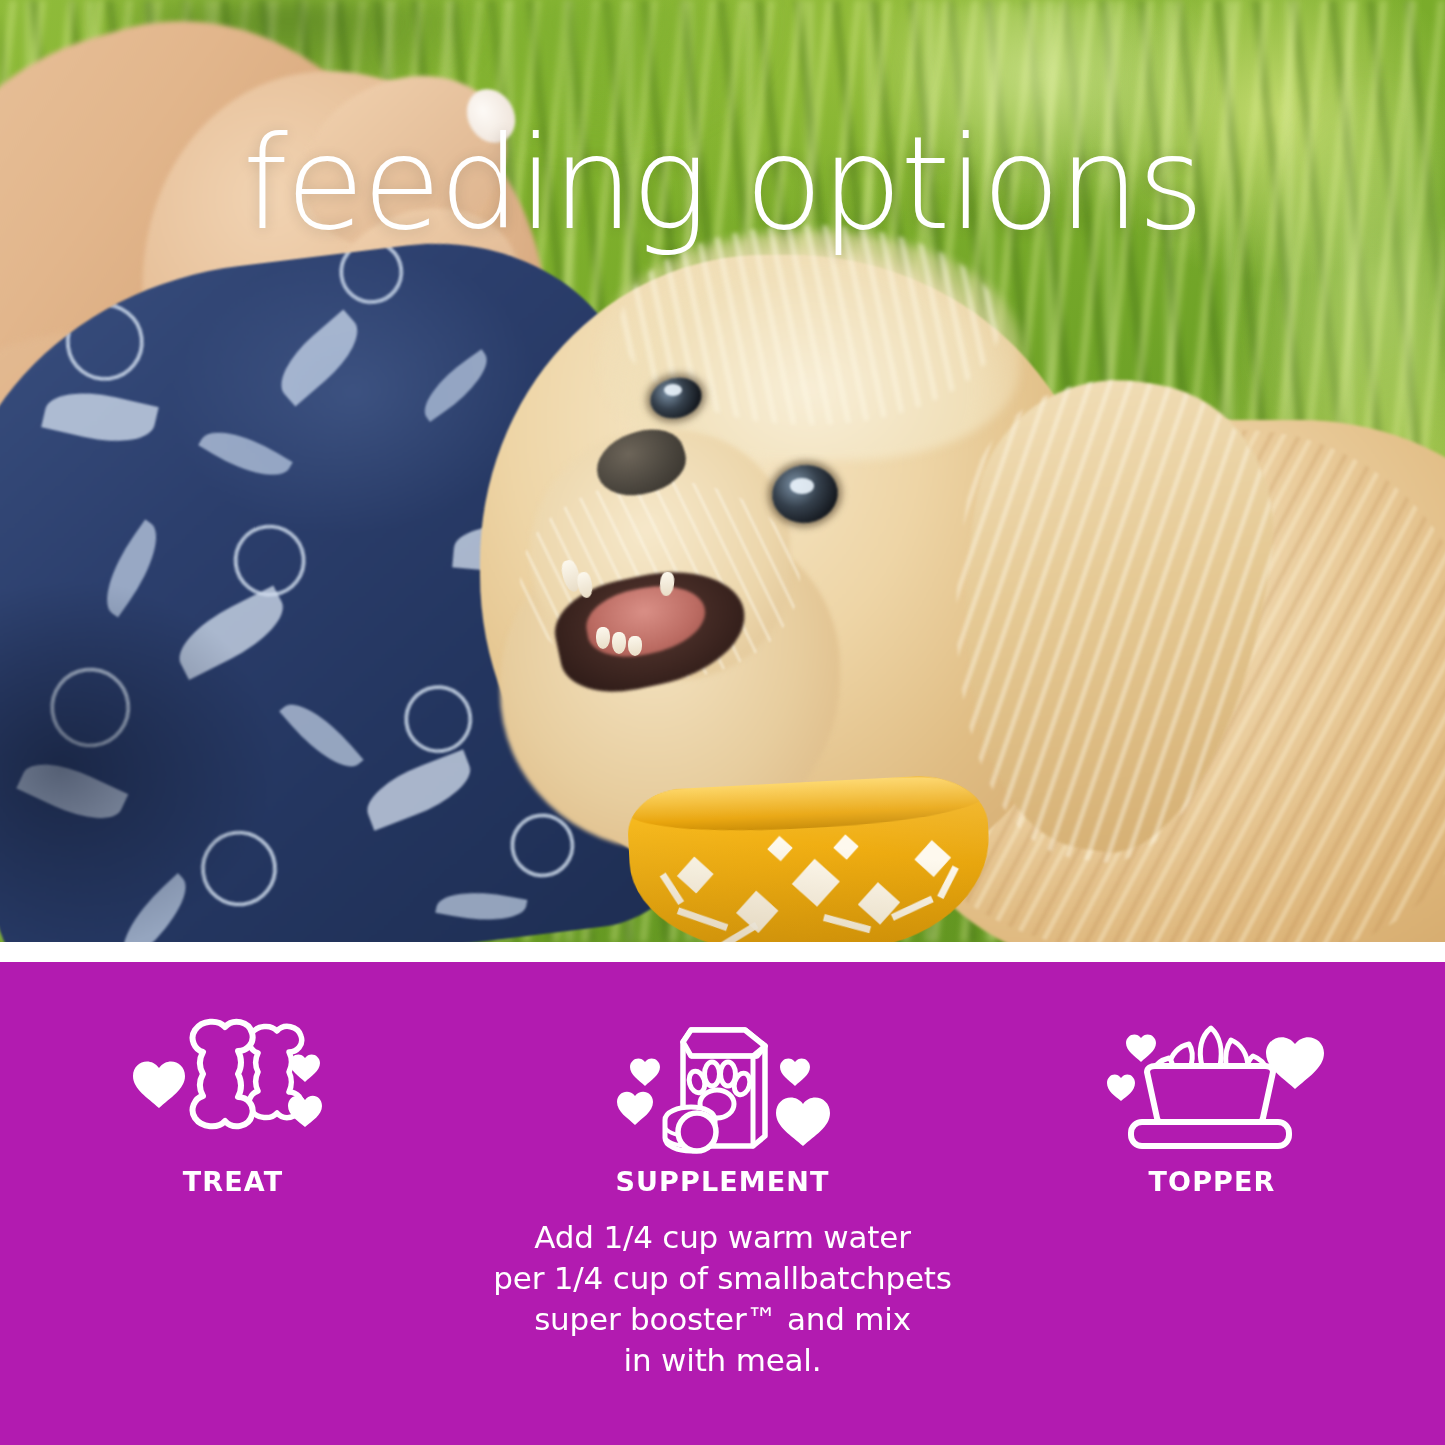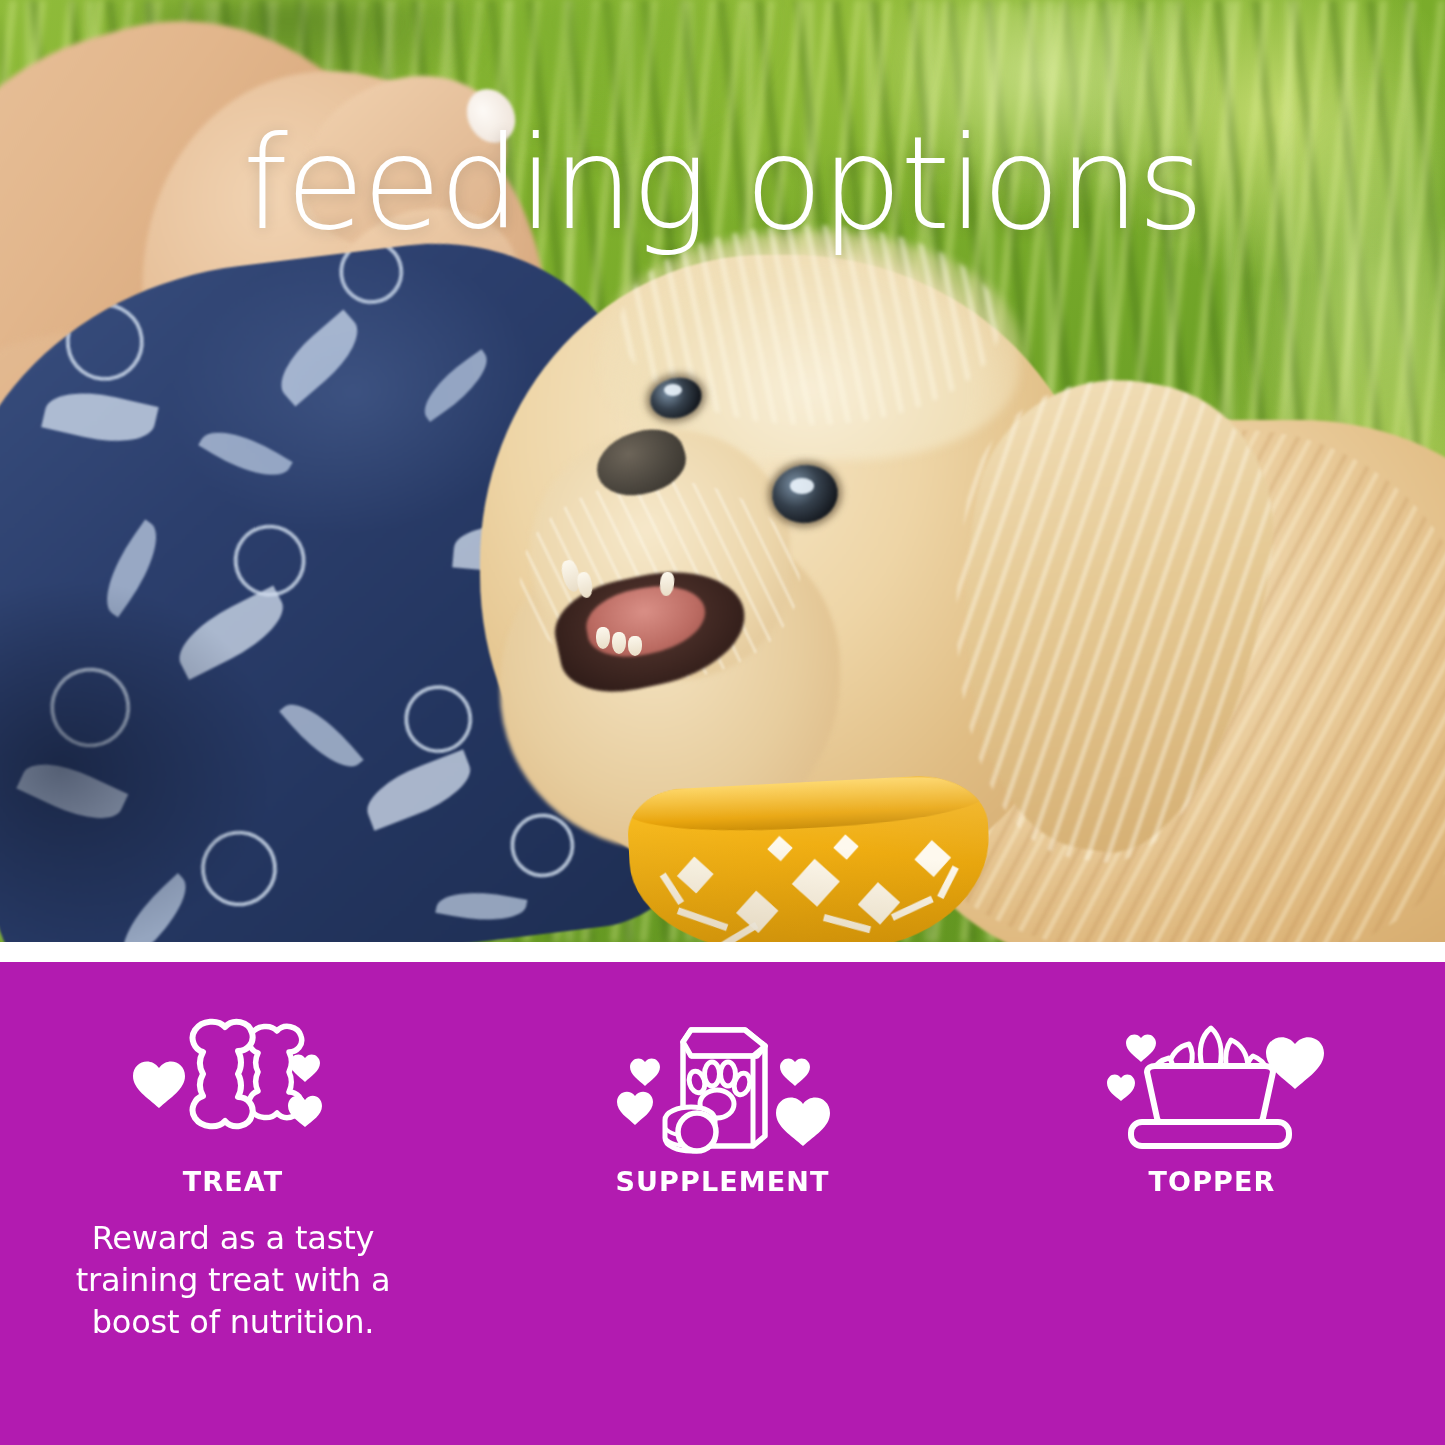--- a/index.html
+++ b/index.html
@@ -516,23 +516,20 @@
 
             <path d="M62 14 c7-10 23-11 30-3 c8-9 24-6 27 6 c3 10-5 18-14 18 c4 7 4 16 0 23 c4 7 4 16 0 23 c9 0 17 8 14 18 c-3 12-19 15-27 6 c-7 8-23 7-30-3 c-6-9 0-20 8-22 c-4-7-4-15 0-22 c-4-7-4-15 0-22 c-8-2-14-13-8-22z" stroke="#ffffff" stroke-width="6" stroke-linejoin="round" stroke-linecap="round" fill="#b21bb0"></path>
 
             <path d="M26 52 c-9-12-26-6-26 8 c0 13 15 22 26 32 c11-10 26-19 26-32 c0-14-17-20-26-8z" fill="#ffffff"></path>
 
             <path d="M172 42 c-5-7-15-3-15 5 c0 8 9 13 15 19 c6-6 15-11 15-19 c0-8-10-12-15-5z" fill="#ffffff"></path>
             <path d="M172 84 c-6-8-17-4-17 6 c0 9 10 15 17 21 c7-6 17-12 17-21 c0-10-11-14-17-6z" fill="#ffffff"></path>
           </svg>
         </div>
         <div class="col-label">TREAT</div>
-        <div class="col-desc">Reward as a tasty
-training treat with a
-boost of nutrition.</div>
       </div>
 
       <div class="col col-2">
         <div class="icon-wrap">
           <svg width="220" height="140" viewBox="0 0 220 140" fill="none">
 
             <path d="M70 26 L70 130 L140 130 L152 120 L152 30 L132 14 L78 14 Z" stroke="#ffffff" stroke-width="5.5" stroke-linejoin="round" fill="#b21bb0"></path>
 
             <path d="M70 26 L78 14 L132 14 L152 30 L144 40 L78 40 Z" stroke="#ffffff" stroke-width="5.5" stroke-linejoin="round" fill="#b21bb0"></path>
             <line x1="78" y1="40" x2="144" y2="40" stroke="#ffffff" stroke-width="5"></line>
@@ -554,20 +551,24 @@
             <circle cx="84" cy="116" r="19" stroke="#ffffff" stroke-width="5.5" fill="#b21bb0"></circle>
 
             <path d="M32 46 c-5-7-15-3-15 5 c0 8 9 13 15 19 c6-6 15-11 15-19 c0-8-10-12-15-5z" fill="#ffffff"></path>
             <path d="M22 80 c-6-8-18-4-18 6 c0 10 11 16 18 23 c7-7 18-13 18-23 c0-10-12-14-18-6z" fill="#ffffff"></path>
 
             <path d="M182 46 c-5-7-15-3-15 5 c0 8 9 13 15 19 c6-6 15-11 15-19 c0-8-10-12-15-5z" fill="#ffffff"></path>
             <path d="M190 88 c-9-12-27-6-27 9 c0 14 16 23 27 33 c11-10 27-19 27-33 c0-15-18-21-27-9z" fill="#ffffff"></path>
           </svg>
         </div>
         <div class="col-label">SUPPLEMENT</div>
+        <div class="col-desc">Add 1/4 cup warm water
+per 1/4 cup of smallbatchpets
+super booster™ and mix
+in with meal.</div>
       </div>
 
       <div class="col col-3">
         <div class="icon-wrap">
           <svg width="210" height="140" viewBox="0 0 210 140" fill="none">
 
             <path d="M104 12 c9 8 12 22 9 38 l-18 0 c-4-16-1-30 9-38z" stroke="#ffffff" stroke-width="5" stroke-linejoin="round" fill="#b21bb0"></path>
             <path d="M82 28 c-10 2-18 10-20 22 c-1 0 12 0 22 0 c2-8 2-16-2-22z" stroke="#ffffff" stroke-width="5" stroke-linejoin="round" fill="#b21bb0"></path>
             <path d="M124 24 c10 4 16 14 17 26 l-22 0 c-1-10 0-19 5-26z" stroke="#ffffff" stroke-width="5" stroke-linejoin="round" fill="#b21bb0"></path>
             <path d="M62 42 c-8 2-13 6-16 12 l20 0 c0-5-1-9-4-12z" stroke="#ffffff" stroke-width="5" stroke-linejoin="round" fill="#b21bb0"></path>

